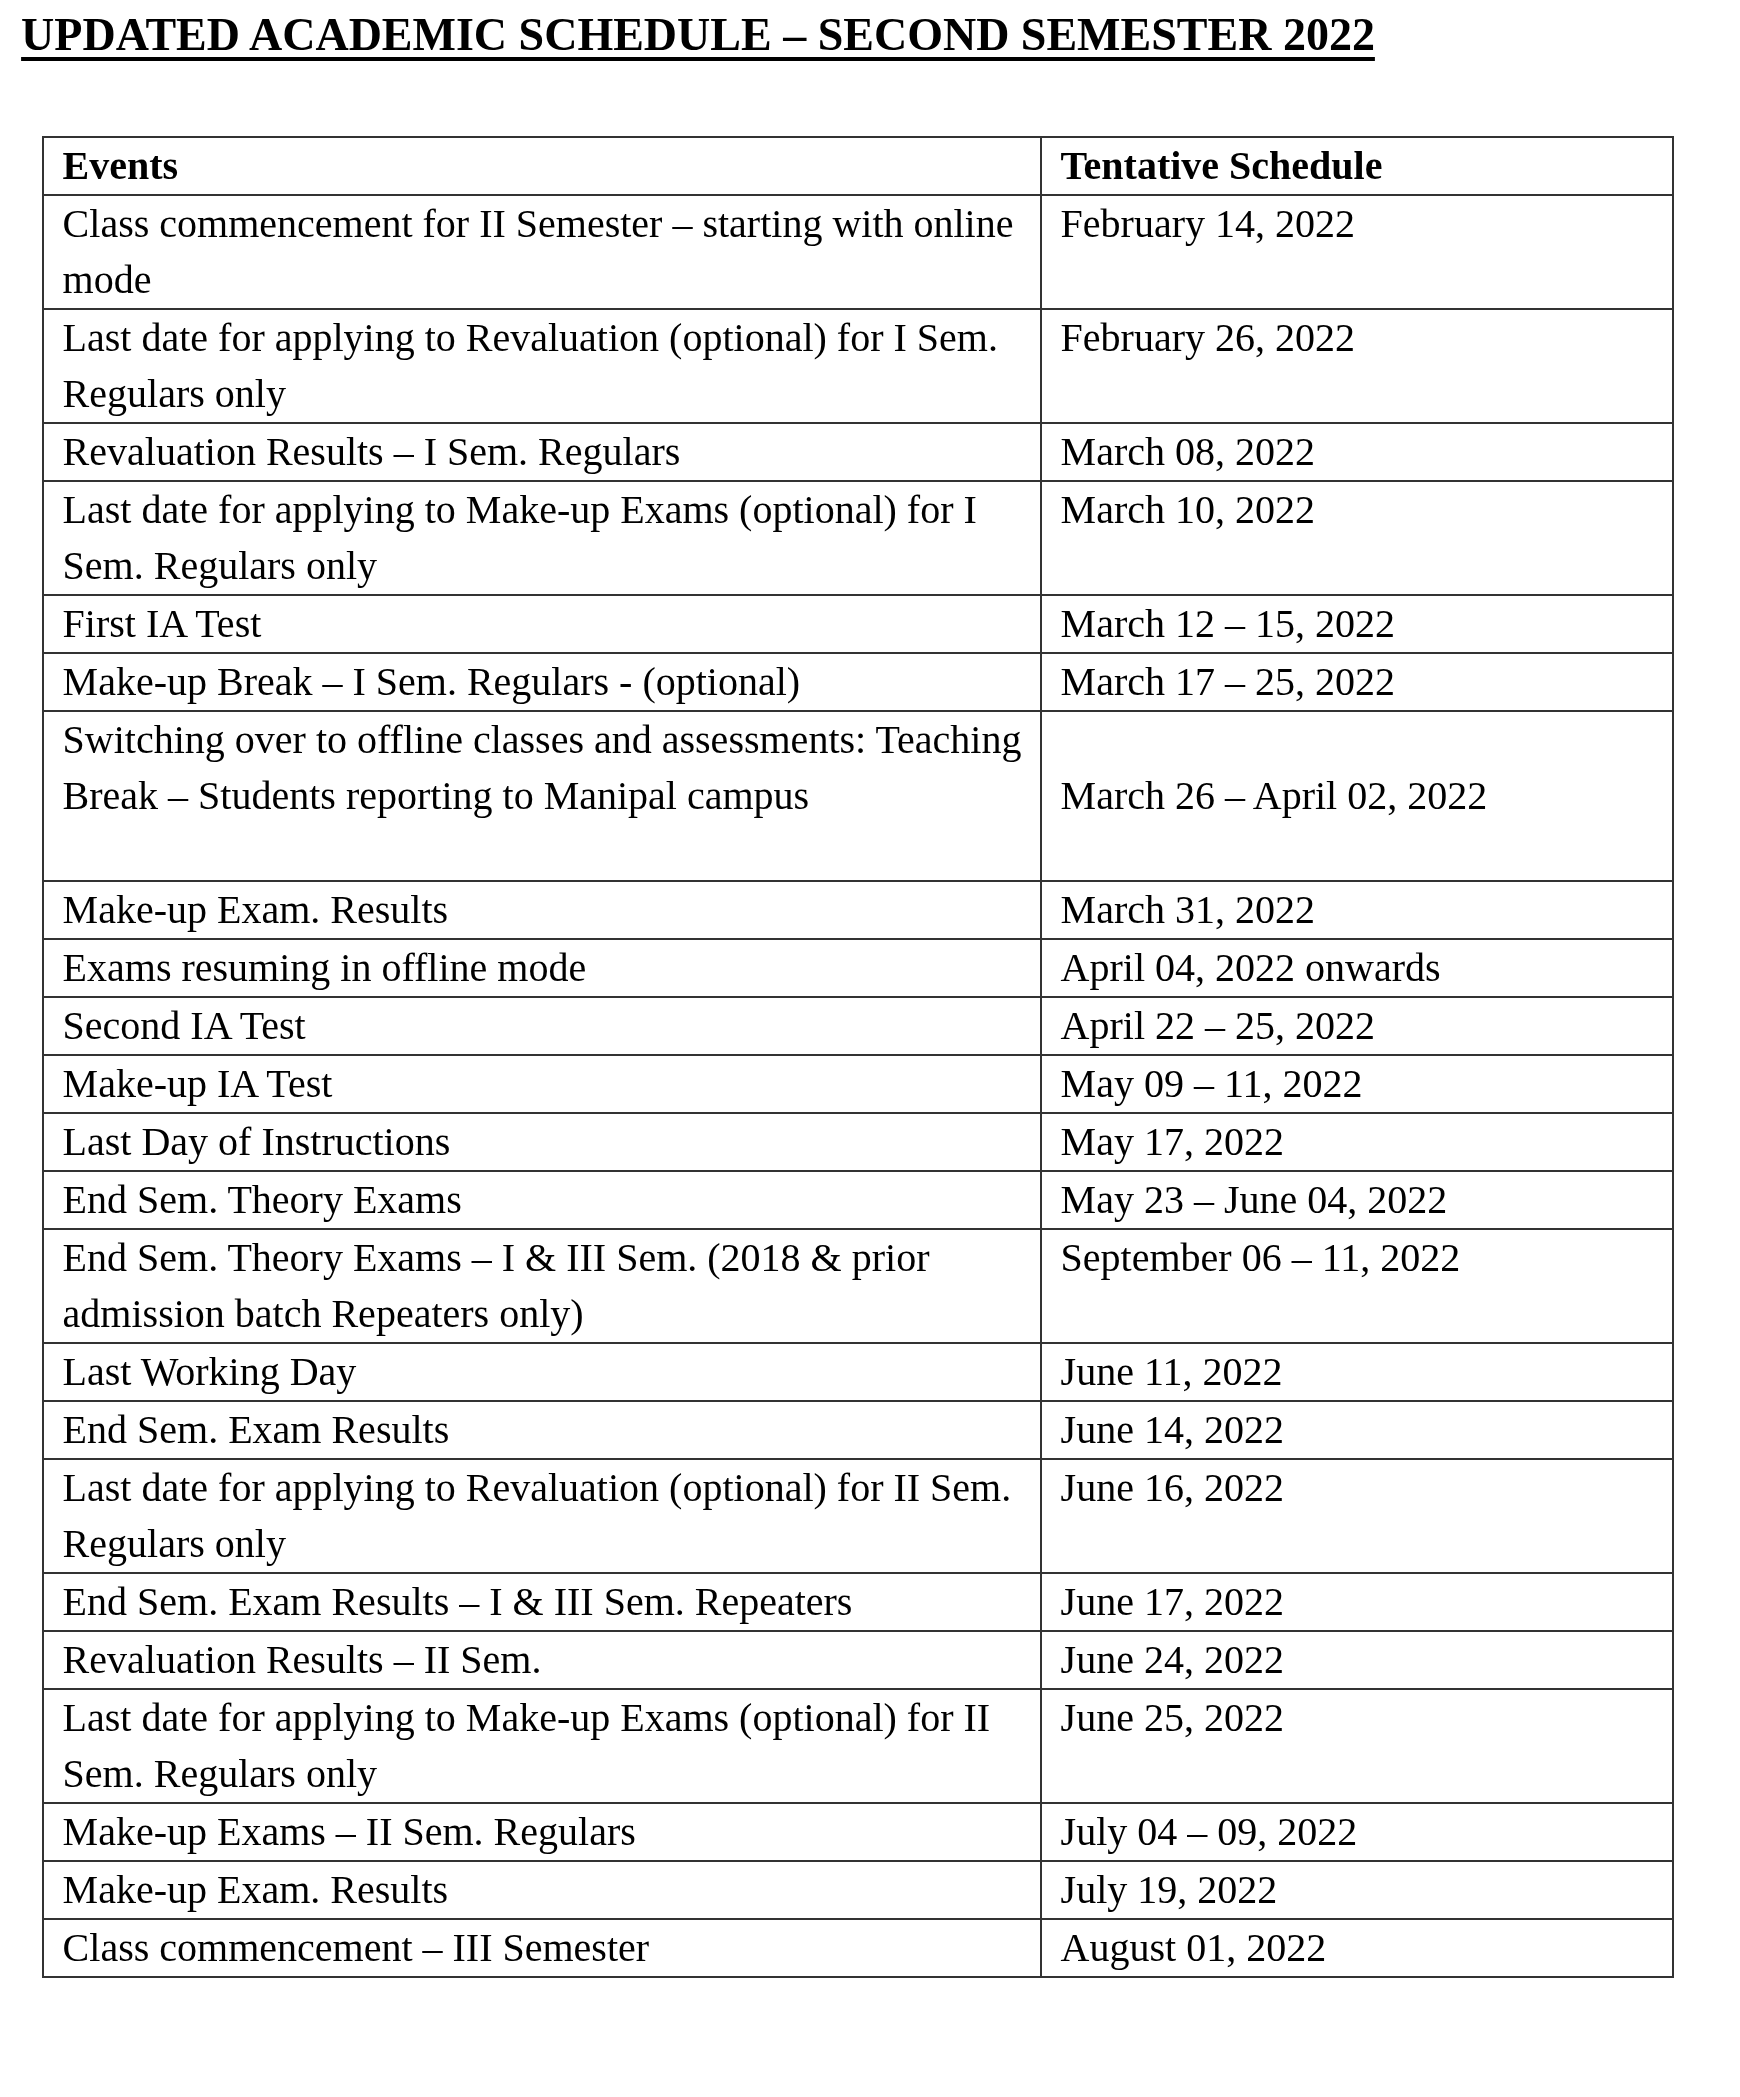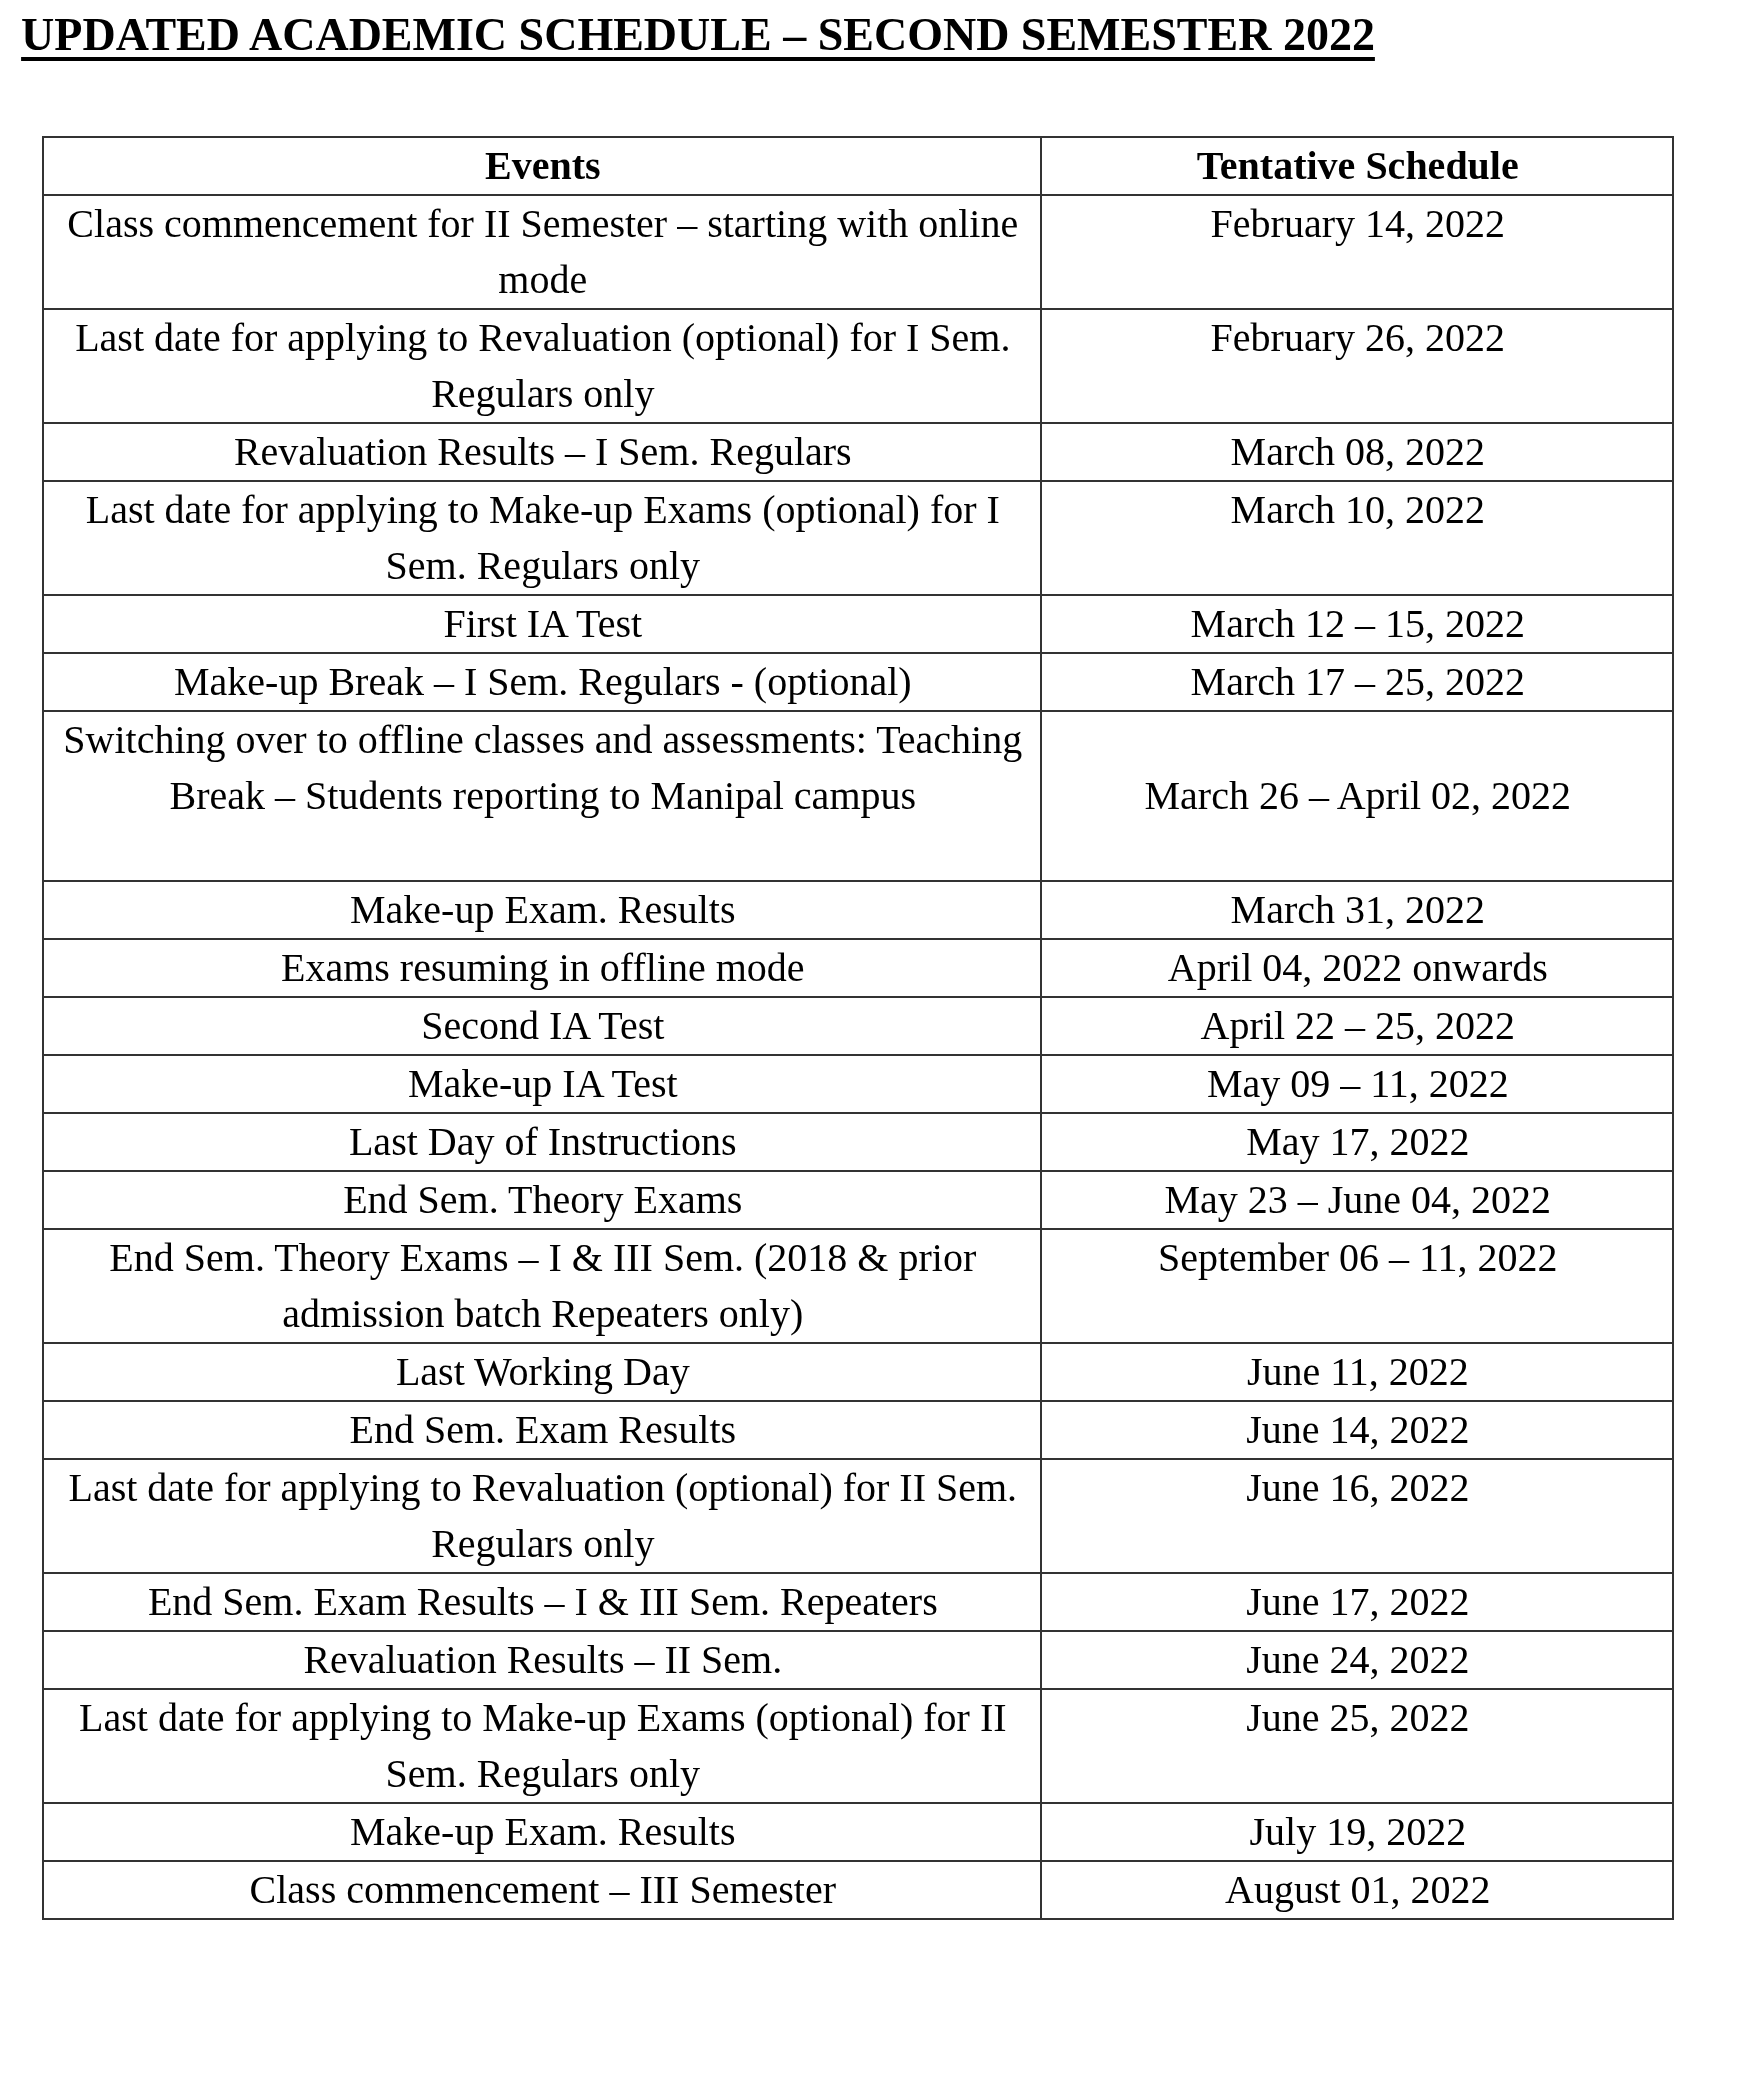--- a/index.html
+++ b/index.html
@@ -38,21 +38,21 @@
       width: 1631px;
       border-collapse: collapse;
       table-layout: fixed;
     }
     table.schedule col.c1 { width: 998px; }
     table.schedule col.c2 { width: 632px; }
     table.schedule th,
     table.schedule td {
       border: 2.5px solid #333333;
       vertical-align: top;
-      text-align: center;
+      text-align: left;
       padding: 0 17px 0 18.6px;
       font-size: 40px;
       line-height: 56px;
       font-weight: normal;
     }
     table.schedule td.date-cell,
     table.schedule th.date-cell {
       border-left: 1.7px solid #777777;
       border-radius: 11px;
     }
@@ -158,20 +158,24 @@
     </tr>
     <tr class="single">
       <td>Revaluation Results – II Sem.</td>
       <td class="date-cell">June 24, 2022</td>
     </tr>
     <tr class="double">
       <td>Last date for applying to Make-up Exams (optional) for II Sem. Regulars only</td>
       <td class="date-cell">June 25, 2022</td>
     </tr>
     <tr class="single">
+      <td>Make-up Exams – II Sem. Regulars</td>
+      <td class="date-cell">July 04 – 09, 2022</td>
+    </tr>
+    <tr class="single">
       <td>Make-up Exam. Results</td>
       <td class="date-cell">July 19, 2022</td>
     </tr>
     <tr class="single">
       <td>Class commencement – III Semester</td>
       <td class="date-cell">August 01, 2022</td>
     </tr>
   </tbody>
 </table>
 

